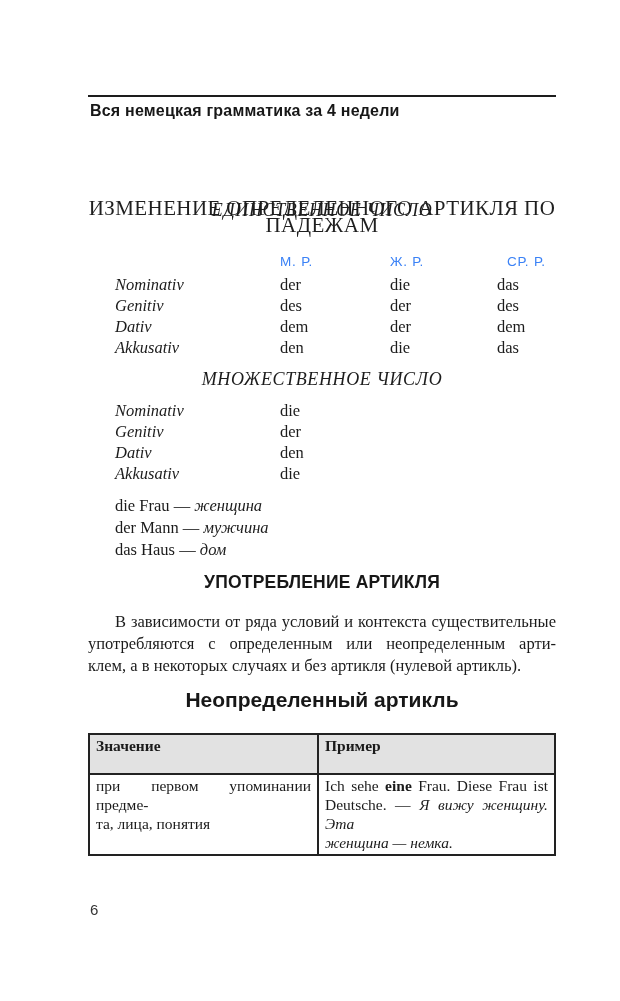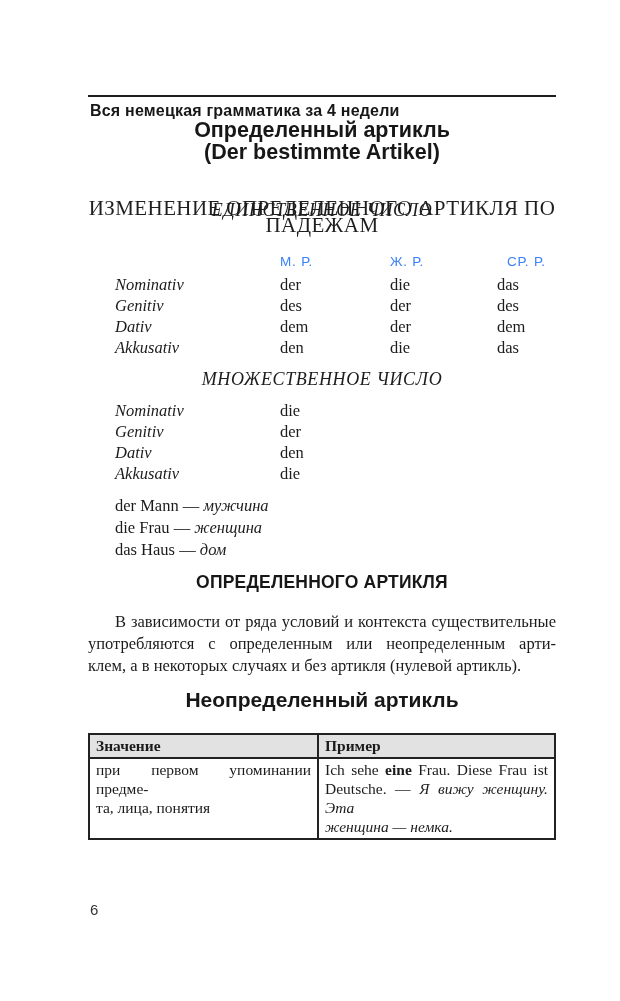--- a/index.html
+++ b/index.html
@@ -77,21 +77,21 @@
 
   .ind-table {
     position:absolute; left:88px; top:733px; width:468px;
     border:2px solid #222; background:#fff; color:#1b1b1b;
   }
   .ind-row { display:grid; grid-template-columns:229px 235px; }
   .ind-row.hdr {
     background:#e2e2e2; border-bottom:2px solid #222;
     font-weight:bold; font-size:16px;
   }
-  .ind-row.hdr .ind-cell { padding:1px 6px 2px; line-height:19px; }
+  .ind-row.hdr .ind-cell { padding:1px 6px 18px; line-height:19px; }
   .ind-row.r1 { border-bottom:2px solid #222; }
   .ind-cell { padding:1px 6px 2px; font-size:15.5px; line-height:19px; }
   .ind-cell.c1 { border-right:2px solid #222; }
   .ind-cell .tline { text-align:justify; }
   .ind-cell .tline.jl { text-align-last:justify; }
   .b { font-weight:bold; }
   .i { font-style:italic; }
 
   .page-number {
     position:absolute; left:90px; top:901px;
@@ -101,24 +101,20 @@
 </head>
 <body>
 
 <div class="page">
 
   <div class="running-header">
     <span>Вся немецкая грамматика за 4 недели</span>
   </div>
   <div class="header-rule"></div>
 
-  <div class="chapter-title">
-    <div>Определенный артикль</div>
-    <div>(Der bestimmte Artikel)</div>
-  </div>
 
   <div class="case-change-heading">ИЗМЕНЕНИЕ ОПРЕДЕЛЕННОГО АРТИКЛЯ ПО ПАДЕЖАМ</div>
 
   <div class="number-heading sg-heading">ЕДИНСТВЕННОЕ ЧИСЛО</div>
 
   <div class="decl decl-sg">
     <div class="colh"></div>
     <div class="colh">М. Р.</div>
     <div class="colh">Ж. Р.</div>
     <div class="colh colh-n">СР. Р.</div>
@@ -151,26 +147,26 @@
     <div>die</div>
     <div class="case">Genitiv</div>
     <div>der</div>
     <div class="case">Dativ</div>
     <div>den</div>
     <div class="case">Akkusativ</div>
     <div>die</div>
   </div>
 
   <div class="vocab">
+    <div><span>die Frau</span><span> — </span><span class="ru">женщина</span></div>
     <div><span>der Mann</span><span> — </span><span class="ru">мужчина</span></div>
-    <div><span>die Frau</span><span> — </span><span class="ru">женщина</span></div>
     <div><span>das Haus</span><span> — </span><span class="ru">дом</span></div>
   </div>
 
-  <div class="usage-heading">ОПРЕДЕЛЕННОГО АРТИКЛЯ</div>
+  <div class="usage-heading">УПОТРЕБЛЕНИЕ АРТИКЛЯ</div>
 
   <div class="usage-paragraph">
     <div class="pline jl first">В зависимости от ряда условий и контекста существительные</div>
     <div class="pline jl">употребляются с определенным или неопределенным арти-</div>
     <div class="pline">клем, а в некоторых случаях и без артикля (нулевой артикль).</div>
   </div>
 
   <div class="indef-heading">Неопределенный артикль</div>
 
   <div class="ind-table">

